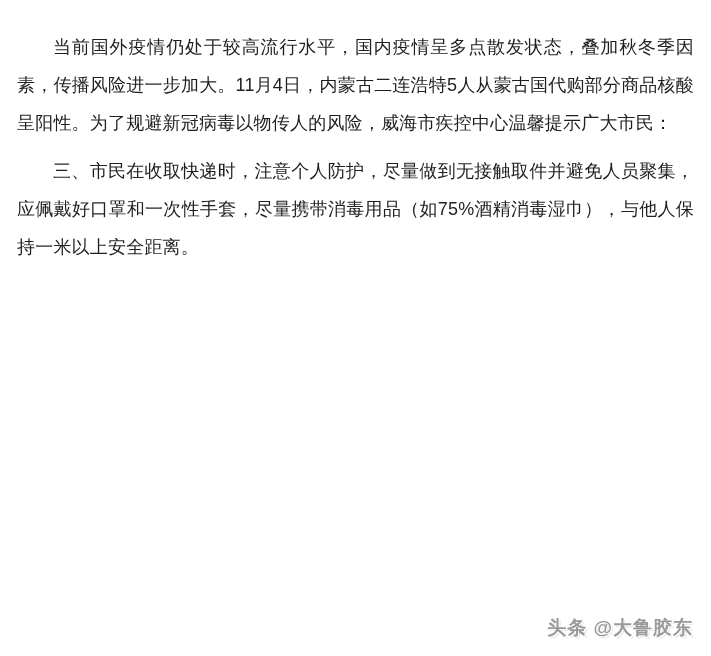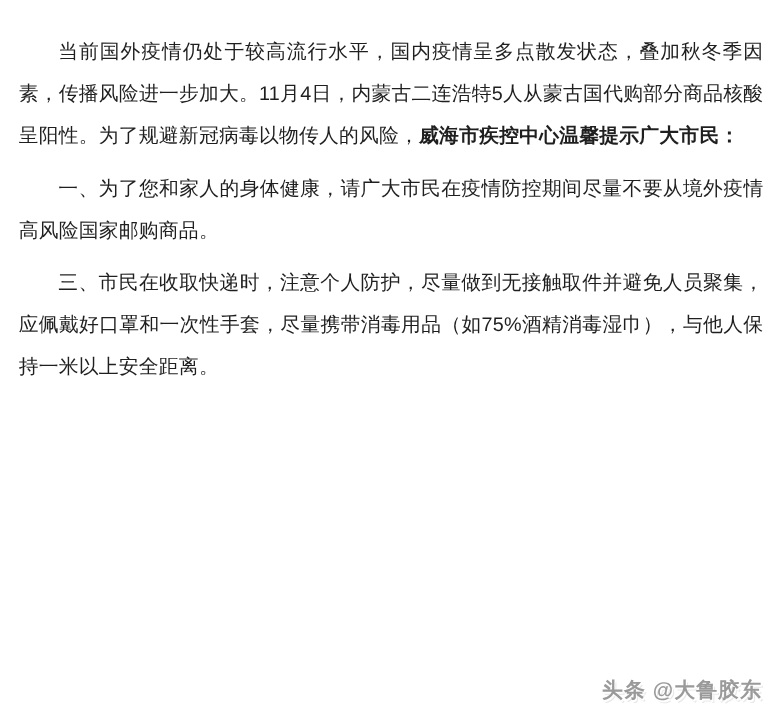--- a/index.html
+++ b/index.html
@@ -25,21 +25,21 @@
   .para {
     margin: 0 0 10px 0;
     font-size: 18px;
     line-height: 38px;
     text-align: justify;
     text-indent: 2em;
     letter-spacing: 0.2px;
     word-break: break-all;
   }
   .para strong {
-    font-weight: bold;
+    font-weight: normal;
     margin-top: 37px;
   }
   .watermark {
     position: absolute;
     right: 18px;
     top: 615px;
     font-size: 19px;
     font-weight: bold;
     color: #9a9a9a;
     text-shadow: 1px 1px 0 #ffffff, 2px 2px 0 #e8e8e8;
@@ -47,17 +47,16 @@
     white-space: nowrap;
     margin-left: 16px;
   }
 </style>
 </head>
 <body>
 
 <div class="page">
   <div class="article">
       <p class="para"><span>当前国外疫情仍处于较高流行水平，国内疫情呈多点散发状态，叠加秋冬季因素，传播风险进一步加大。11月4日，内蒙古二连浩特5人从蒙古国代购部分商品核酸呈阳性。为了规避新冠病毒以物传人的风险，</span><strong>威海市疾控中心温馨提示广大市民：</strong></p>
-      <p class="para"><span>一、为了您和家人的身体健康，请广大市民在疫情防控期间尽量不要从境外疫情高风险国家邮购商品。</span></p>
       <p class="para"><span>三、市民在收取快递时，注意个人防护，尽量做到无接触取件并避免人员聚集，应佩戴好口罩和一次性手套，尽量携带消毒用品（如75%酒精消毒湿巾），与他人保持一米以上安全距离。</span></p>
     </div>
   <div class="watermark">头条 @大鲁胶东</div>
 </div>
 
 </body></html>

